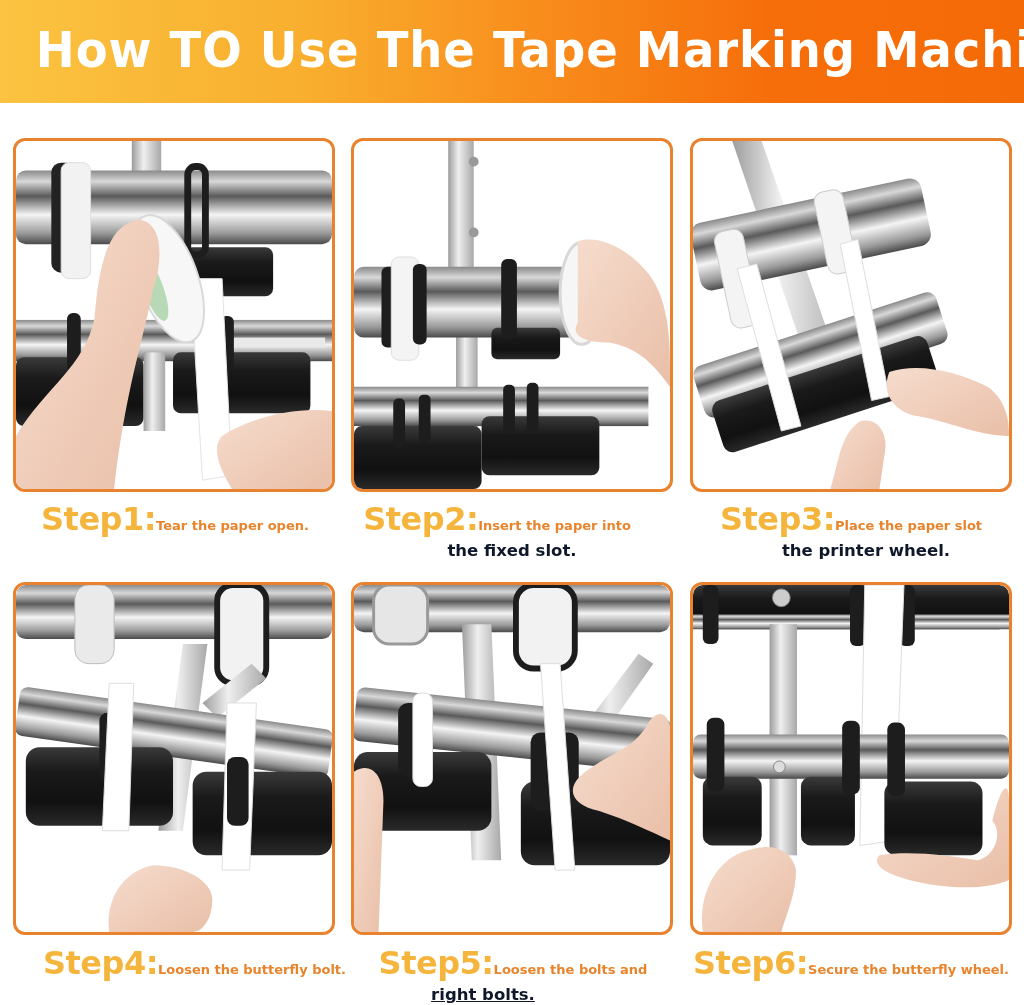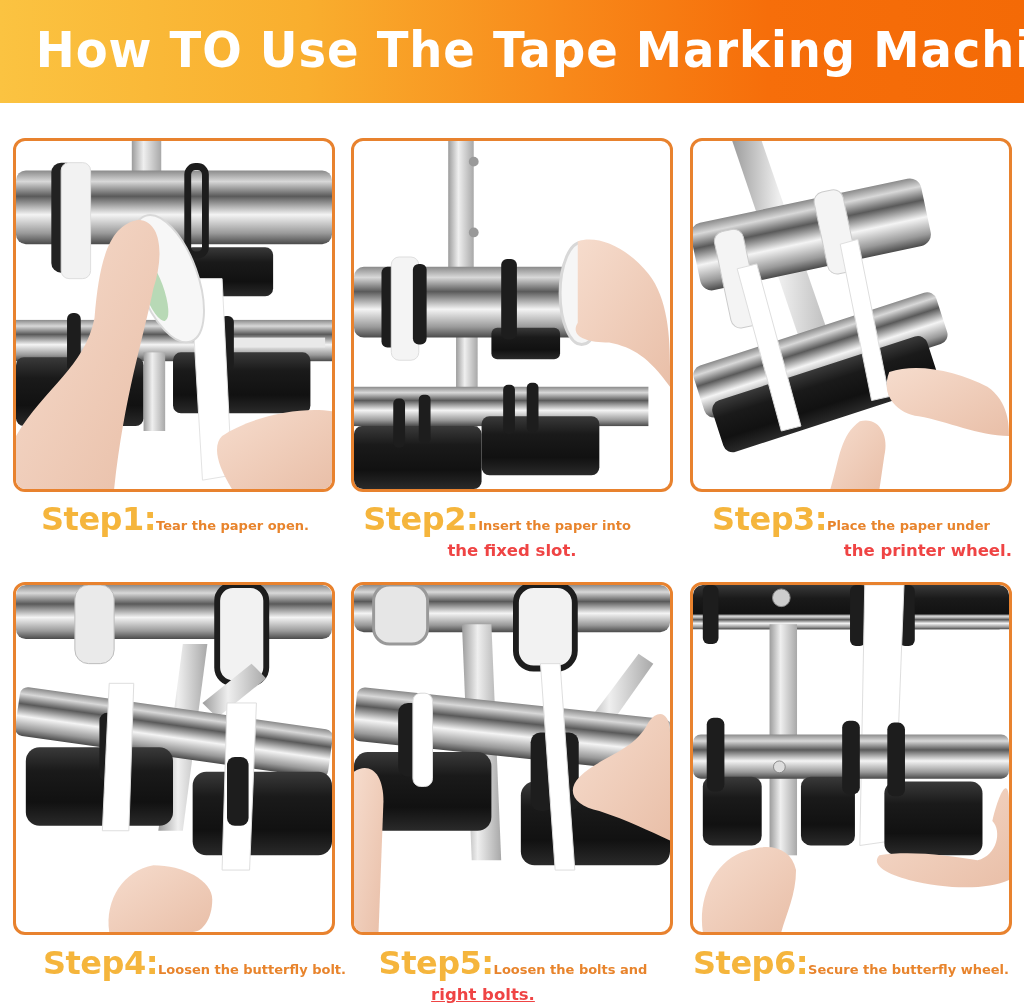--- a/index.html
+++ b/index.html
@@ -28,21 +28,21 @@
   .step-tag {
     font-family: "DejaVu Sans", sans-serif; font-weight: bold; font-size: 32px; letter-spacing: -0.5px;
     color: #F5B53C;
   }
   .step-desc {
     font-family: "DejaVu Sans", sans-serif; font-weight: bold; font-size: 13px;
     color: #E8842C;
   }
   .step-desc2 {
     display: block; font-family: "DejaVu Sans", sans-serif; font-weight: bold; font-size: 16.5px;
-    color: #ef4444; line-height: 24px;
+    color: #0f172a; line-height: 24px;
   }
 </style>
 </head>
 <body>
 
 <div class="header">
   <div class="header-title">How TO Use The Tape Marking Machine</div>
 </div>
 
 <svg width="0" height="0" style="position:absolute">
@@ -136,22 +136,22 @@
 </div>
 
 <div class="caption" style="left:14px; top:506px; width:322px;">
   <span class="step-tag">Step1:</span><span class="step-desc">Tear the paper open.</span>
 </div>
 <div class="caption" style="left:336px; top:506px; width:322px;">
   <span class="step-tag">Step2:</span><span class="step-desc">Insert the paper into</span>
   <span class="step-desc2" style="padding-left:30px;">the fixed slot.</span>
 </div>
 <div class="caption" style="left:690px; top:506px; width:322px;">
-  <span class="step-tag">Step3:</span><span class="step-desc">Place the paper under</span>
-  <span class="step-desc2" style="padding-left:30px;text-align:right;">the printer wheel.</span>
+  <span class="step-tag">Step3:</span><span class="step-desc">Place the paper slot</span>
+  <span class="step-desc2" style="padding-left:30px;">the printer wheel.</span>
 </div>
 
 <div class="panel" style="left:13px; top:582px; width:322px; height:353px;">
   <svg viewBox="0 0 322 353" preserveAspectRatio="none">
     <rect x="0" y="0" width="322" height="55" rx="10" fill="url(#chrome)"></rect>
     <rect x="60" y="0" width="40" height="80" rx="14" fill="#eaeaea" stroke="#bbb"></rect>
     <rect x="205" y="0" width="50" height="100" rx="16" fill="#f2f2f2" stroke="#1d1d1d" stroke-width="6"></rect>
     <polygon points="170,60 195,60 170,250 145,250" fill="url(#bar)"></polygon>
     <polygon points="190,120 240,80 255,95 205,135" fill="url(#bar)"></polygon>
     <rect x="0" y="125" width="322" height="50" rx="8" transform="rotate(8 160 150)" fill="url(#chrome)"></rect>

